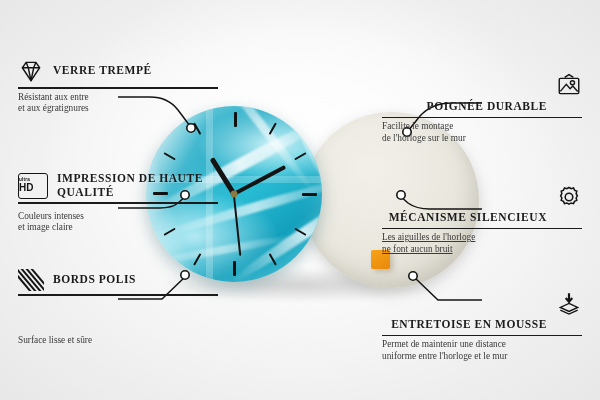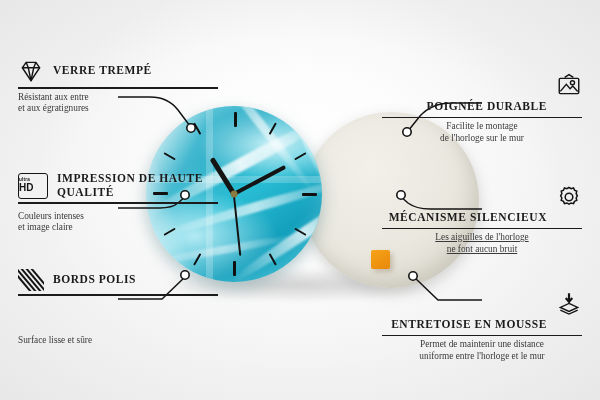--- a/index.html
+++ b/index.html
@@ -71,21 +71,21 @@
 
   
   .feat{position:absolute;width:200px;}
   .feat .head{display:flex;align-items:center;gap:9px;}
   .feat.right .head{justify-content:flex-end;}
   .ttl{font-weight:bold;font-size:11.5px;letter-spacing:.55px;color:#1b1b1b;line-height:13.5px;
     text-transform:uppercase;}
   .feat.right .ttl{text-align:right;margin-top:42px;}
   .rule{height:1.6px;background:#1b1b1b;margin:3px 0 3px;}
   .sub{font-size:9.3px;line-height:11.4px;color:#3a3a3a;}
-  .feat.right .sub{text-align:center;}
+  .feat.right .sub{text-align:left;}
   .ico{width:26px;height:26px;flex:0 0 26px;color:#141414;}
   .ico svg{display:block;width:26px;height:26px;}
 
   .hdbox{width:28px;height:24px;flex:0 0 28px;border:1.8px solid #141414;border-radius:3px;
     display:flex;flex-direction:column;justify-content:center;line-height:1;}
   .hdbox .u{font-size:4.6px;font-weight:bold;letter-spacing:.2px;color:#141414;
     font-family:"Liberation Sans",sans-serif;}
   .hdbox .h{font-size:10px;font-weight:bold;color:#141414;font-family:"Liberation Sans",sans-serif;}
 
   .edges{width:26px;height:22px;flex:0 0 26px;position:relative;overflow:hidden;}

